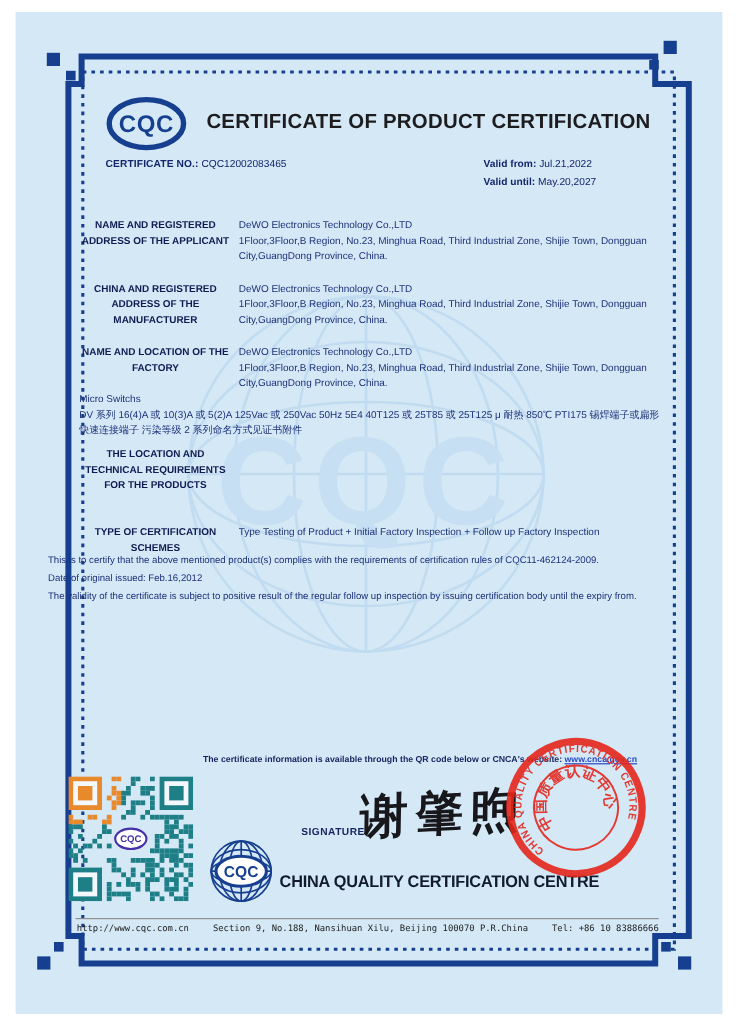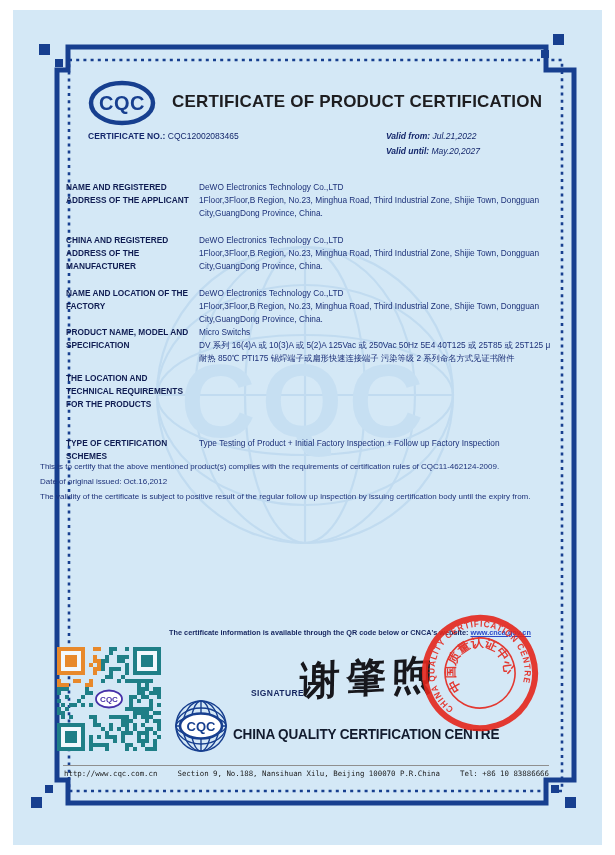--- a/index.html
+++ b/index.html
@@ -8,24 +8,24 @@
   .panel{position:absolute;left:13px;top:10px;width:589px;height:835px;background:#d4e8f6;}
   .abs{position:absolute;}
   svg{display:block;}
 
   .title{position:absolute;left:172px;top:92px;font-size:17px;font-weight:bold;color:#1d1d20;
          letter-spacing:.2px;white-space:nowrap;text-align:center;}
   .brand{position:absolute;left:87px;top:80px;}
 
   .certline{position:absolute;left:88px;top:131px;font-size:8.5px;color:#13266b;white-space:nowrap;}
   .certline b{letter-spacing:.1px;}
-  .validbox{position:absolute;left:386px;top:129px;font-size:8.5px;color:#13266b;line-height:15px;white-space:nowrap;font-style:italic;}
+  .validbox{position:absolute;left:403px;top:129px;font-size:8.5px;color:#13266b;line-height:15px;white-space:nowrap;}
 
   .frow{position:absolute;left:66px;width:486px;display:flex;}
-  .flabel{width:127px;font-weight:bold;font-size:8.3px;color:#0f1c52;line-height:13px;padding-right:6px;}
+  .flabel{width:127px;font-weight:bold;font-size:8.3px;color:#0f1c52;line-height:13px;padding-right:6px;text-align:center;}
   .fvalue{flex:1;font-size:8.3px;color:#1d3179;line-height:13px;}
 
   .statements{position:absolute;left:40px;top:459px;width:524px;font-size:8px;color:#1d3179;line-height:15px;}
 
   .qrnote{position:absolute;left:120px;top:628px;width:460px;text-align:center;font-size:7.3px;
           font-weight:bold;color:#15255f;}
   .qrnote a{color:#2a49c8;text-decoration:underline;}
 
   .qr{position:absolute;left:57px;top:647px;width:104px;height:104px;}
 
@@ -112,40 +112,39 @@
     </div>
   </div>
   <div class="frow" style="top:287px">
     <div class="flabel">NAME AND LOCATION OF THE FACTORY</div>
     <div class="fvalue">
       <div>DeWO Electronics Technology Co.,LTD</div>
       <div>1Floor,3Floor,B Region, No.23, Minghua Road, Third Industrial Zone, Shijie Town, Dongguan City,GuangDong Province, China.</div>
     </div>
   </div>
   <div class="frow" style="top:326px">
-    <div class="flabel">PRODUCT NAME, MODEL AND SPECIFICATION</div>
     <div class="fvalue">
       <div>Micro Switchs</div>
       <div>DV 系列 16(4)A 或 10(3)A 或 5(2)A 125Vac 或 250Vac 50Hz 5E4 40T125 或 25T85 或 25T125 μ 耐热 850℃ PTI175 锡焊端子或扁形快速连接端子  污染等级 2 系列命名方式见证书附件</div>
     </div>
   </div>
   <div class="frow" style="top:372px">
     <div class="flabel">THE LOCATION AND TECHNICAL REQUIREMENTS FOR THE PRODUCTS</div>
   </div>
   <div class="frow" style="top:437px">
     <div class="flabel">TYPE OF CERTIFICATION SCHEMES</div>
     <div class="fvalue">
       <div>Type Testing of Product + Initial Factory Inspection + Follow up Factory Inspection</div>
       <div></div>
     </div>
   </div>
 
   <div class="statements">
     <div>This is to certify that the above mentioned product(s) complies with the requirements of certification rules of CQC11-462124-2009.</div>
-    <div>Date of original issued: Oct.16,2012</div>
+    <div>Date of original issued: Feb.16,2012</div>
     <div>The validity of the certificate is subject to positive result of the regular follow up inspection by issuing certification body until the expiry from.</div>
   </div>
 
   <div class="qrnote">
     <span>The certificate information is available through the QR code below or CNCA's website:</span>
     <a href="#" class="cnca">www.cnca.gov.cn</a>
   </div>
 
   <svg class="qr" id="qr-svg" viewBox="0 0 104 104">
       <rect x="36" y="0" width="4" height="4" fill="#e8892b"></rect>

